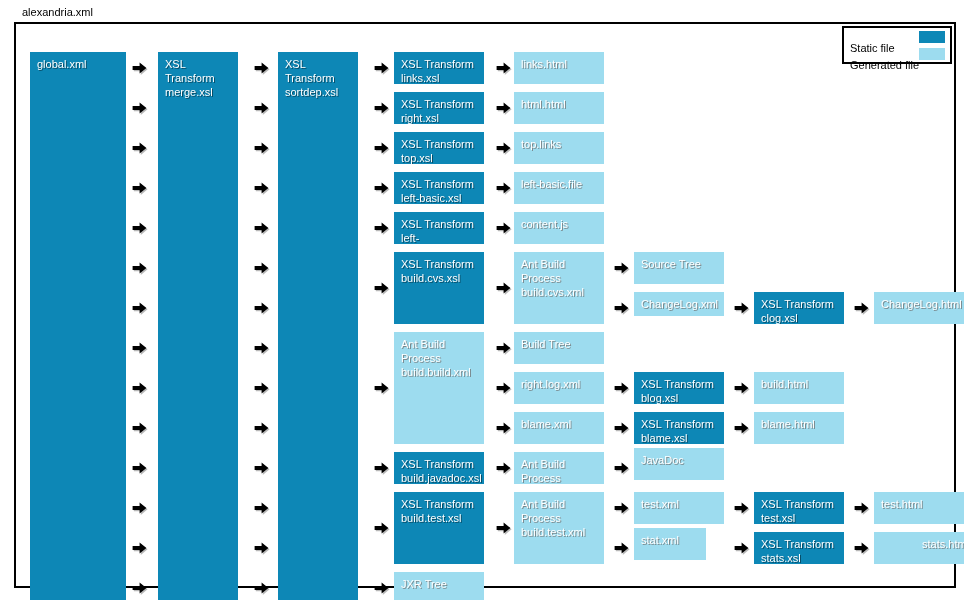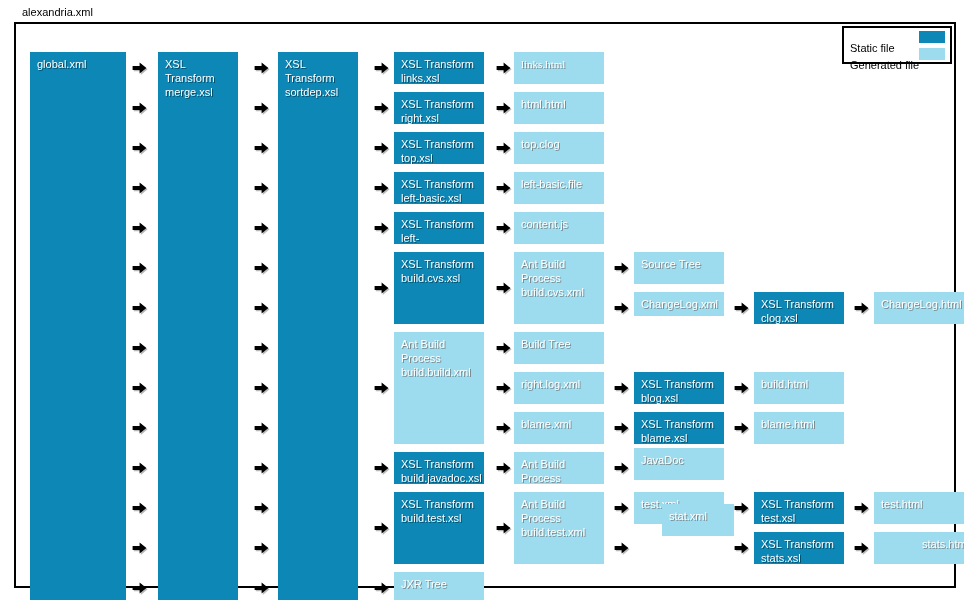--- a/index.html
+++ b/index.html
@@ -123,43 +123,43 @@
 left-advanced.xsl</span></div>
       <div class="node static" style="left: 394px; top: 252px; width: 90px; height: 72px;"><span>XSL Transform
 build.cvs.xsl</span></div>
       <div class="node generated" style="left: 394px; top: 332px; width: 90px; height: 112px;"><span>Ant Build Process
 build.build.xml</span></div>
       <div class="node static" style="left: 394px; top: 452px; width: 90px; height: 32px;"><span>XSL Transform
 build.javadoc.xsl</span></div>
       <div class="node static" style="left: 394px; top: 492px; width: 90px; height: 72px;"><span>XSL Transform
 build.test.xsl</span></div>
       <div class="node generated" style="left: 394px; top: 572px; width: 90px; height: 32px;"><span>JXR Tree</span></div>
-      <div class="node generated" style="left: 514px; top: 52px; width: 90px; height: 32px; font-family: Liberation Serif, serif;"><span>links.html</span></div>
+      <div class="node generated" style="left: 514px; top: 52px; width: 90px; height: 32px;"><span>links.html</span></div>
       <div class="node generated" style="left: 514px; top: 92px; width: 90px; height: 32px;"><span>html.html</span></div>
-      <div class="node generated" style="left: 514px; top: 132px; width: 90px; height: 32px;"><span>top.clog</span></div>
+      <div class="node generated" style="left: 514px; top: 132px; width: 90px; height: 32px;"><span>top.links</span></div>
       <div class="node generated" style="left: 514px; top: 172px; width: 90px; height: 32px;"><span>left-basic.file</span></div>
       <div class="node generated" style="left: 514px; top: 212px; width: 90px; height: 32px;"><span>content.js</span></div>
       <div class="node generated" style="left: 514px; top: 252px; width: 90px; height: 72px;"><span>Ant Build Process
 build.cvs.xml</span></div>
       <div class="node generated" style="left: 514px; top: 332px; width: 90px; height: 32px;"><span>Build Tree</span></div>
       <div class="node generated" style="left: 514px; top: 372px; width: 90px; height: 32px;"><span>right.log.xml</span></div>
       <div class="node generated" style="left: 514px; top: 412px; width: 90px; height: 32px;"><span>blame.xml</span></div>
       <div class="node generated" style="left: 514px; top: 452px; width: 90px; height: 32px;"><span>Ant Build Process
 build.javadoc.xml</span></div>
       <div class="node generated" style="left: 514px; top: 492px; width: 90px; height: 72px;"><span>Ant Build Process
 build.test.xml</span></div>
       <div class="node generated" style="left: 634px; top: 252px; width: 90px; height: 32px;"><span>Source Tree</span></div>
       <div class="node generated" style="left: 634px; top: 292px; width: 90px; height: 24px;"><span>ChangeLog.xml</span></div>
       <div class="node static" style="left: 634px; top: 372px; width: 90px; height: 32px;"><span>XSL Transform
 blog.xsl</span></div>
       <div class="node static" style="left: 634px; top: 412px; width: 90px; height: 32px;"><span>XSL Transform
 blame.xsl</span></div>
       <div class="node generated" style="left: 634px; top: 448px; width: 90px; height: 32px;"><span>JavaDoc</span></div>
       <div class="node generated" style="left: 634px; top: 492px; width: 90px; height: 32px;"><span>test.xml</span></div>
-      <div class="node generated" style="left: 634px; top: 504px; width: 72px; height: 32px; margin-left: 28px;"><span>stat.xml</span></div>
+      <div class="node generated" style="left: 634px; top: 528px; width: 72px; height: 32px;"><span>stat.xml</span></div>
       <div class="node static" style="left: 754px; top: 292px; width: 90px; height: 32px;"><span>XSL Transform
 clog.xsl</span></div>
       <div class="node generated" style="left: 754px; top: 372px; width: 90px; height: 32px;"><span>build.html</span></div>
       <div class="node generated" style="left: 754px; top: 412px; width: 90px; height: 32px;"><span>blame.html</span></div>
       <div class="node static" style="left: 754px; top: 492px; width: 90px; height: 32px;"><span>XSL Transform
 test.xsl</span></div>
       <div class="node static" style="left: 754px; top: 532px; width: 90px; height: 32px;"><span>XSL Transform
 stats.xsl</span></div>
       <div class="node generated" style="left: 874px; top: 292px; width: 90px; height: 32px;"><span>ChangeLog.html</span></div>
       <div class="node generated" style="left: 874px; top: 492px; width: 90px; height: 32px;"><span>test.html</span></div>

